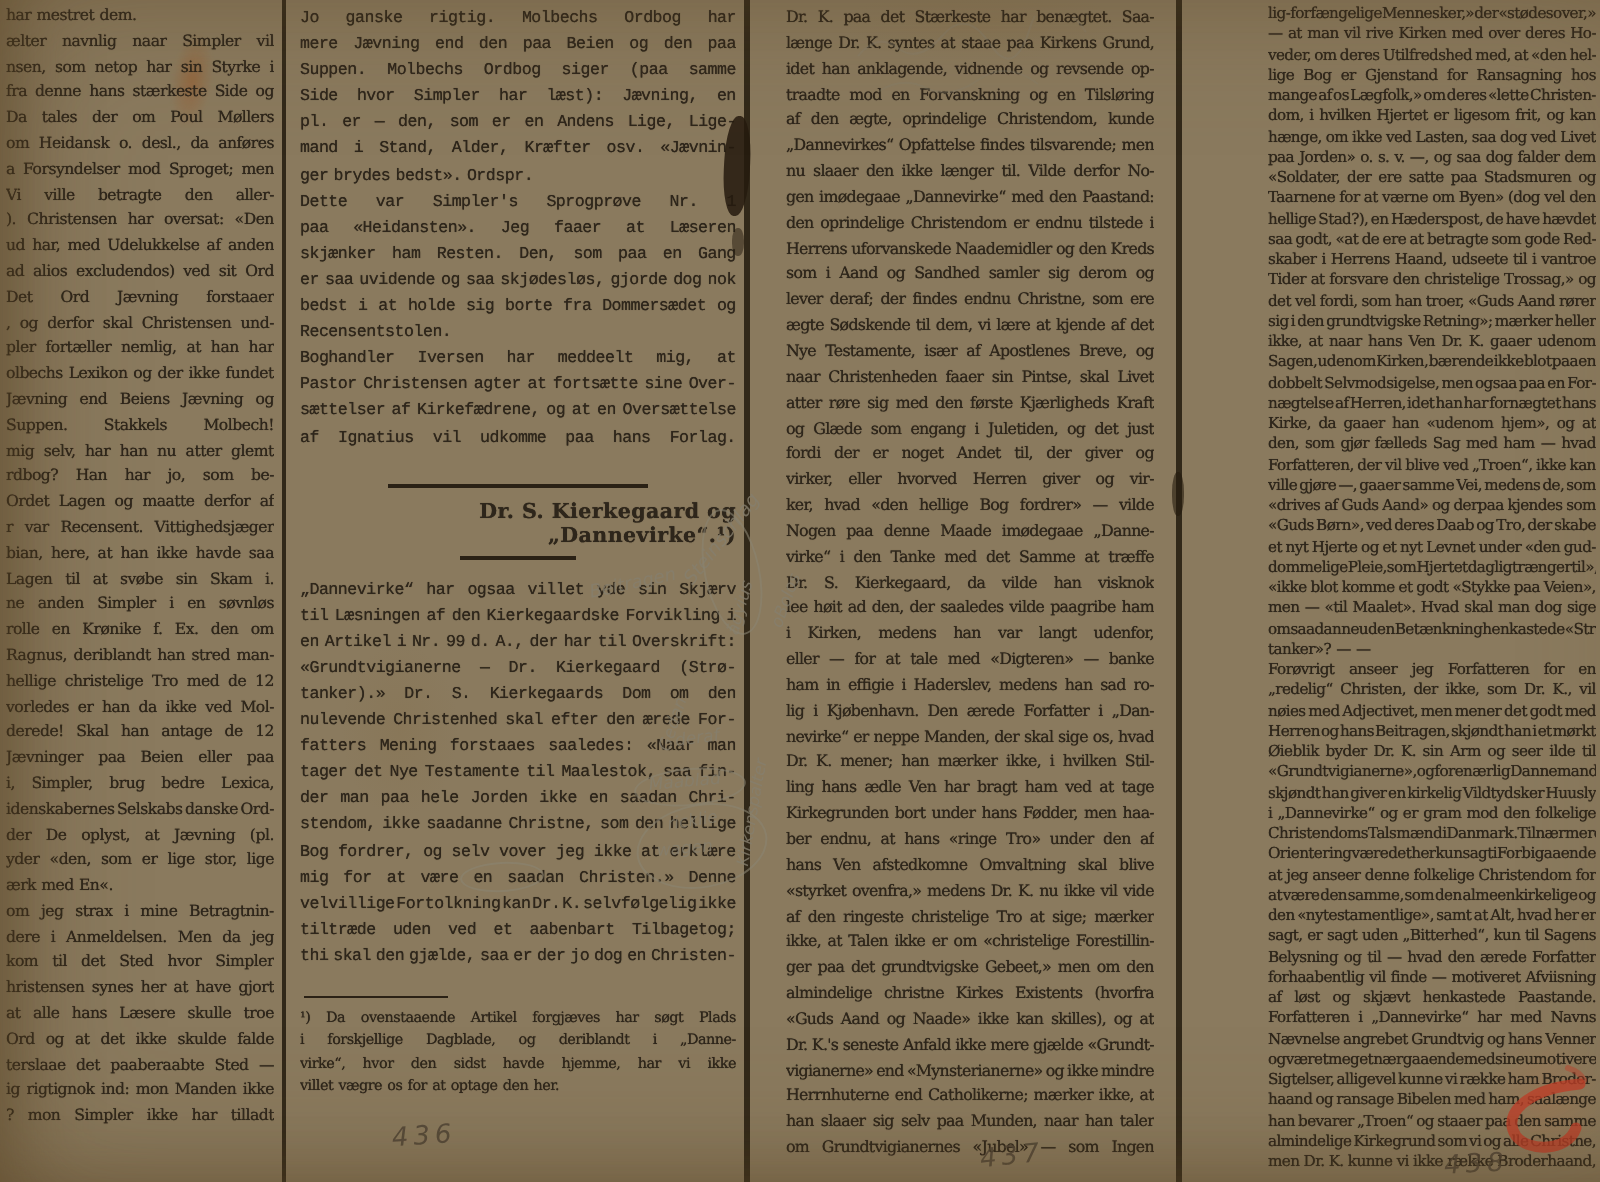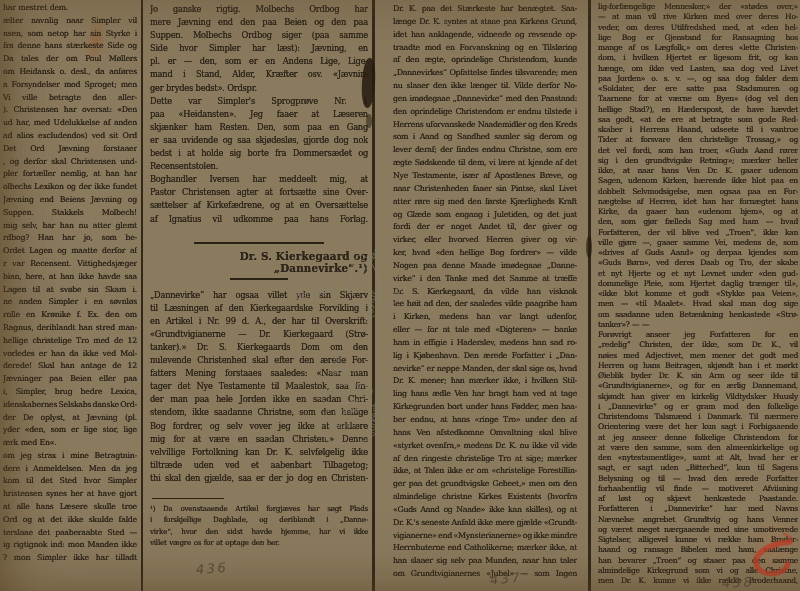--- a/index.html
+++ b/index.html
@@ -8,25 +8,25 @@
     background:linear-gradient(100deg,#c9b astonishing 0%,#cdbd9c 0%,#e2d4b2 28%,#ead f 0%,#eadcba 52%,#efe5c8 78%,#f1e8cf 100%);padding-left:35px;}
   .paper::after{content:"";position:absolute;inset:0;pointer-events:none;
     box-shadow:inset 0 0 70px rgba(96,74,40,.38), inset 28px 0 40px -22px rgba(80,60,30,.5), inset 0 -18px 30px -18px rgba(90,70,40,.35);}
   .col{position:absolute;top:0;letter-spacing:-.25px;text-shadow:0 0 .35px currentColor;}
   .tl{display:flex;justify-content:space-between;overflow:hidden;align-items:baseline;}
   .tl.left{justify-content:flex-start;gap:2.6px;}
   .tl span{white-space:pre;}
   .col1{left:3px;width:134px;font-size:7.8px;padding-top:2px;}
   .col1 .tl{height:12.8px;line-height:12.8px;}
   .col2{left:150px;width:218px;font-size:8.3px;padding-top:3px;}
-  .col2 .seg .tl{height:13.1px;line-height:13.1px;}
+  .col2 .seg .tl{height:13.1px;line-height:13.1px;font-family:Liberation Mono, monospace;}
   .col3{left:393px;width:184px;font-size:7.9px;letter-spacing:-.35px;padding-top:3px;}
   .col3 .tl{height:12.85px;line-height:12.85px;}
   .col4{left:598px;width:200px;font-size:7.6px;letter-spacing:-.3px;padding-top:2px;}
-  .col4 .tl{height:10.25px;line-height:10.25px;}
+  .col4 .tl{height:10.25px;line-height:10.25px;margin-left:36px;}
   .vr{position:absolute;top:0;bottom:0;background:#241c10;opacity:.88;}
   .r1{left:141px;width:2px;}
   .r2{left:372px;width:2.5px;}
   .r3{left:588px;width:2.5px;}
   .hr1{margin:16px auto 6px;width:130px;height:2.5px;background:#2a2115;}
   .hr2{margin:4px auto 9px;width:58px;height:1.5px;background:#2a2115;}
   .heading{margin:0;text-align:right;font-size:10.3px;font-weight:bold;letter-spacing:.2px;}
   .fnrule{margin:13px 0 4px 2px;width:72px;height:1.2px;background:#2a2115;}
   .fn{font-size:7.2px;}
   .fn .tl{height:11.2px;line-height:11.2px;}

